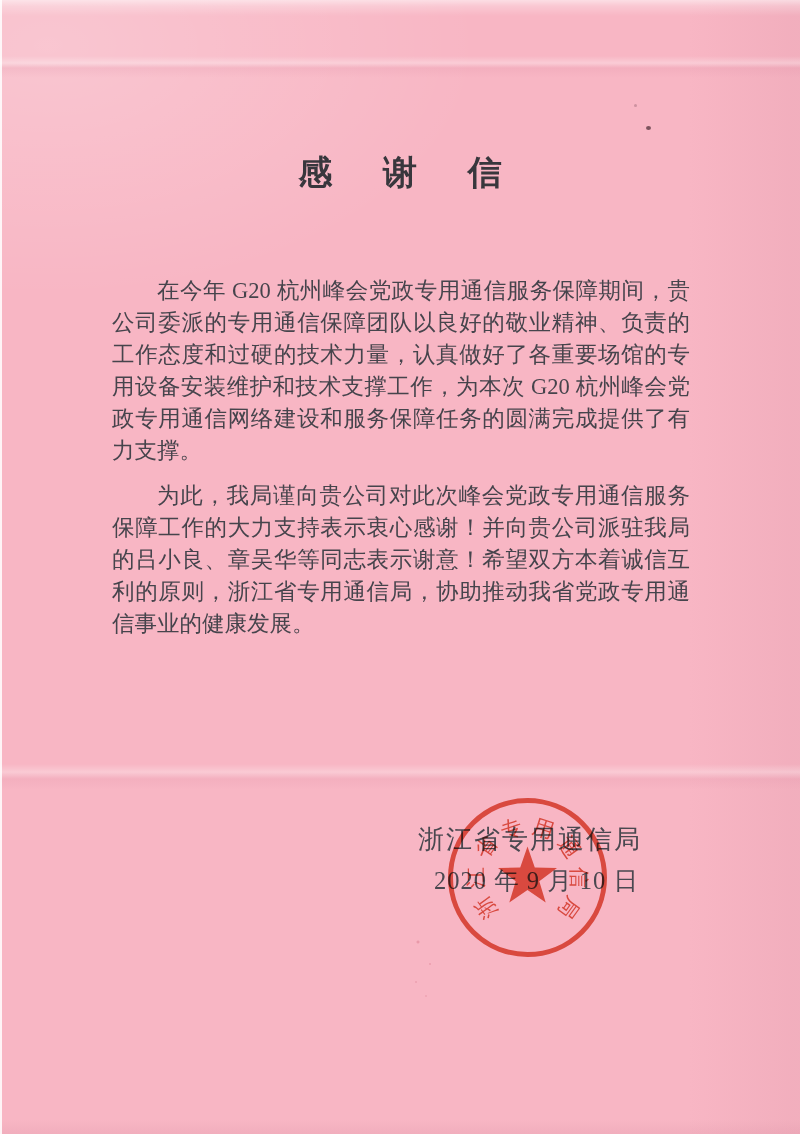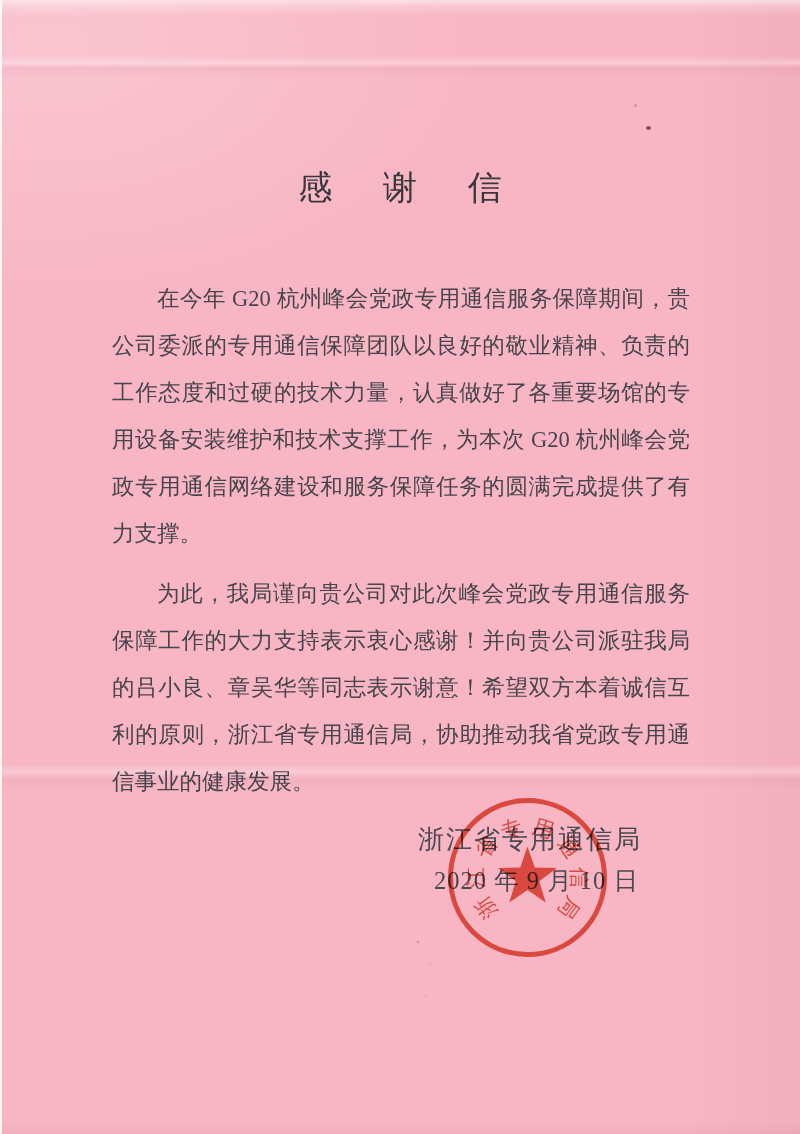--- a/index.html
+++ b/index.html
@@ -20,30 +20,30 @@
       radial-gradient(620px 360px at 6% 4%, rgba(255,255,255,.22), rgba(255,255,255,0) 70%),
       
       linear-gradient(90deg, rgba(255,255,255,0) 86%, rgba(205,130,150,.14) 99%),
       
       linear-gradient(0deg, rgba(205,130,150,.16) 0px, rgba(205,130,150,0) 14px);
     font-family:"Liberation Serif","DejaVu Serif",serif;
     color:var(--ink,#46444c);
   }
   .edge-left{position:absolute;left:0;top:0;width:2px;height:100%;background:rgba(255,255,255,.85);}
   .title{
-    position:absolute;left:0;top:165px;width:100%;
-    text-align:center;font-size:34px;font-weight:normal;
+    position:absolute;left:0;top:150px;width:100%;
+    text-align:center;font-size:34px;font-weight:bold;
     letter-spacing:.62em;text-indent:.62em;
     color:#38373d;
   }
   .body-block{position:absolute;left:112px;top:262px;width:586px;}
   .salutation{font-size:23.5px;line-height:40px;}
   .para{
     margin:13px 8px 0 0;
-    font-size:22.5px;line-height:47px;
+    font-size:22.5px;line-height:32px;
     text-indent:2em;
     text-align:justify;text-justify:inter-ideograph;
   }
   .signature{
     position:absolute;left:418px;top:822px;
     font-size:26px;letter-spacing:2px;color:#4a4850;
   }
   .date-line{
     position:absolute;left:434px;top:864px;
     font-size:24.5px;letter-spacing:1px;color:#4a4850;

